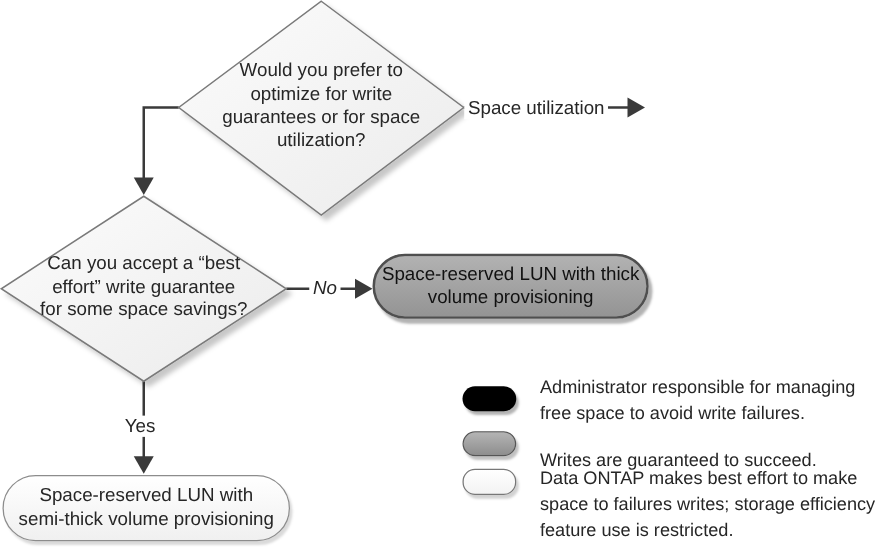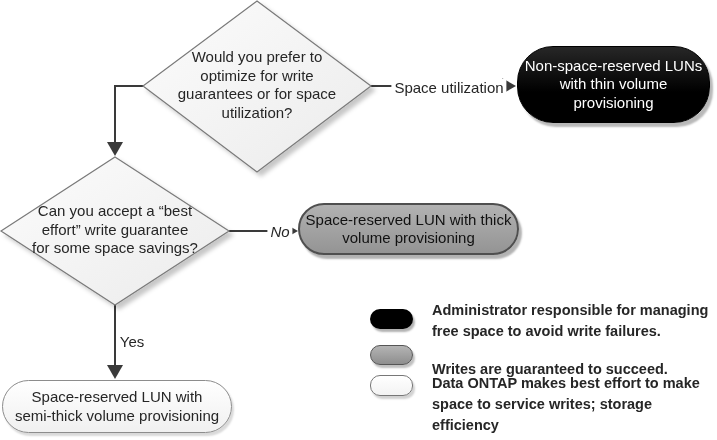--- a/index.html
+++ b/index.html
@@ -27,39 +27,39 @@
     color:#111111;border-radius:26px;border:2px solid #4f4f4f;
     box-shadow:3px 4px 2px rgba(0,0,0,0.30);
   }
   .node.white{
     background:linear-gradient(180deg,#ffffff 0%,#f0f0f0 100%);
     color:#262626;border-radius:27px;border:1px solid #8c8c8c;
     box-shadow:2px 3px 2px rgba(0,0,0,0.15);
   }
   .edge-label{
     position:absolute;transform:translate(-50%,-50%);
-    background:#ffffff;padding:0 3px;font-size:15px;white-space:nowrap;margin-left:20px;
+    background:#ffffff;padding:0 3px;font-size:15px;white-space:nowrap;
   }
   .legend-swatch{position:absolute;box-sizing:border-box;}
   .legend-swatch.black{
     background:#000000;border-radius:10px;
     box-shadow:2px 3px 2px rgba(0,0,0,0.30);
   }
   .legend-swatch.gray{
     background:linear-gradient(180deg,#b4b4b4,#8e8e8e);
     border:1px solid #555555;border-radius:10px;
     box-shadow:2px 3px 2px rgba(0,0,0,0.25);
   }
   .legend-swatch.white{
     background:linear-gradient(180deg,#ffffff,#f3f3f3);
     border:1px solid #777777;border-radius:10px;
     box-shadow:2px 3px 2px rgba(0,0,0,0.18);
   }
   .legend-text{
-    position:absolute;font-size:14.5px;line-height:21px;white-space:pre-line;font-weight:bold;
+    position:absolute;font-size:14.5px;line-height:21px;white-space:pre-line;
   }
 </style>
 </head>
 <body>
 
 <div class="stage">
 
   <svg width="717" height="440" viewBox="0 0 717 440">
     <defs>
       <linearGradient id="diamondGrad" x1="0" y1="0" x2="1" y2="1">
@@ -89,39 +89,36 @@
   </svg>
 
   <div class="dtext" style="left:0px;top:202px;width:230px;">Can you accept a “best
 effort” write guarantee
 for some space savings?</div>
   <div class="dtext" style="left:142px;top:48px;width:230px;">Would you prefer to
 optimize for write
 guarantees or for space
 utilization?</div>
 
-  <div class="node black" style="left:517px;top:46px;width:193px;height:77px;">Non-space-reserved LUNs
-with thin volume
-provisioning</div>
   <div class="node white" style="left:2px;top:380px;width:230px;height:53px;">Space-reserved LUN with
 semi-thick volume provisioning</div>
   <div class="node gray" style="left:298px;top:203px;width:221px;height:52px;">Space-reserved LUN with thick
 volume provisioning</div>
 
   <div class="edge-label" style="left:429px;top:87px;">Space utilization</div>
   <div class="edge-label" style="left:260px;top:231px;font-style:italic;">No</div>
   <div class="edge-label" style="left:112px;top:341px;">Yes</div>
 
   <div>
     <div class="legend-swatch black" style="left:370px;top:309px;width:43px;height:20px;"></div>
     <div class="legend-text" style="left:432px;top:300px;width:285px;">Administrator responsible for managing
 free space to avoid write failures.</div>
 
     <div class="legend-swatch gray" style="left:370px;top:345px;width:43px;height:20px;"></div>
     <div class="legend-text" style="left:432px;top:359px;width:285px;">Writes are guaranteed to succeed.</div>
 
     <div class="legend-swatch white" style="left:370px;top:375px;width:43px;height:21px;"></div>
     <div class="legend-text" style="left:432px;top:373px;width:285px;">Data ONTAP makes best effort to make
-space to service writes; storage efficiency
+space to failures writes; storage efficiency
 feature use is restricted.</div>
   </div>
 
 </div>
 
 </body></html>

